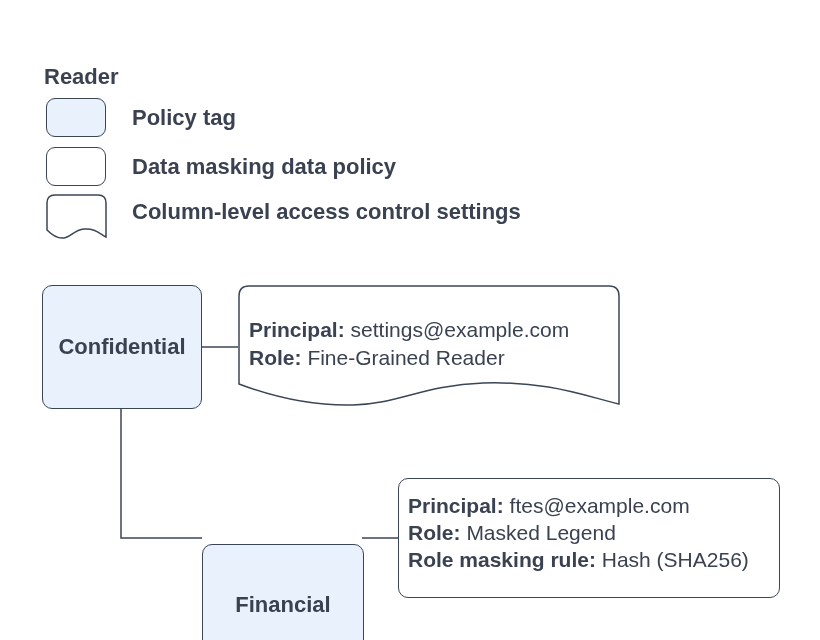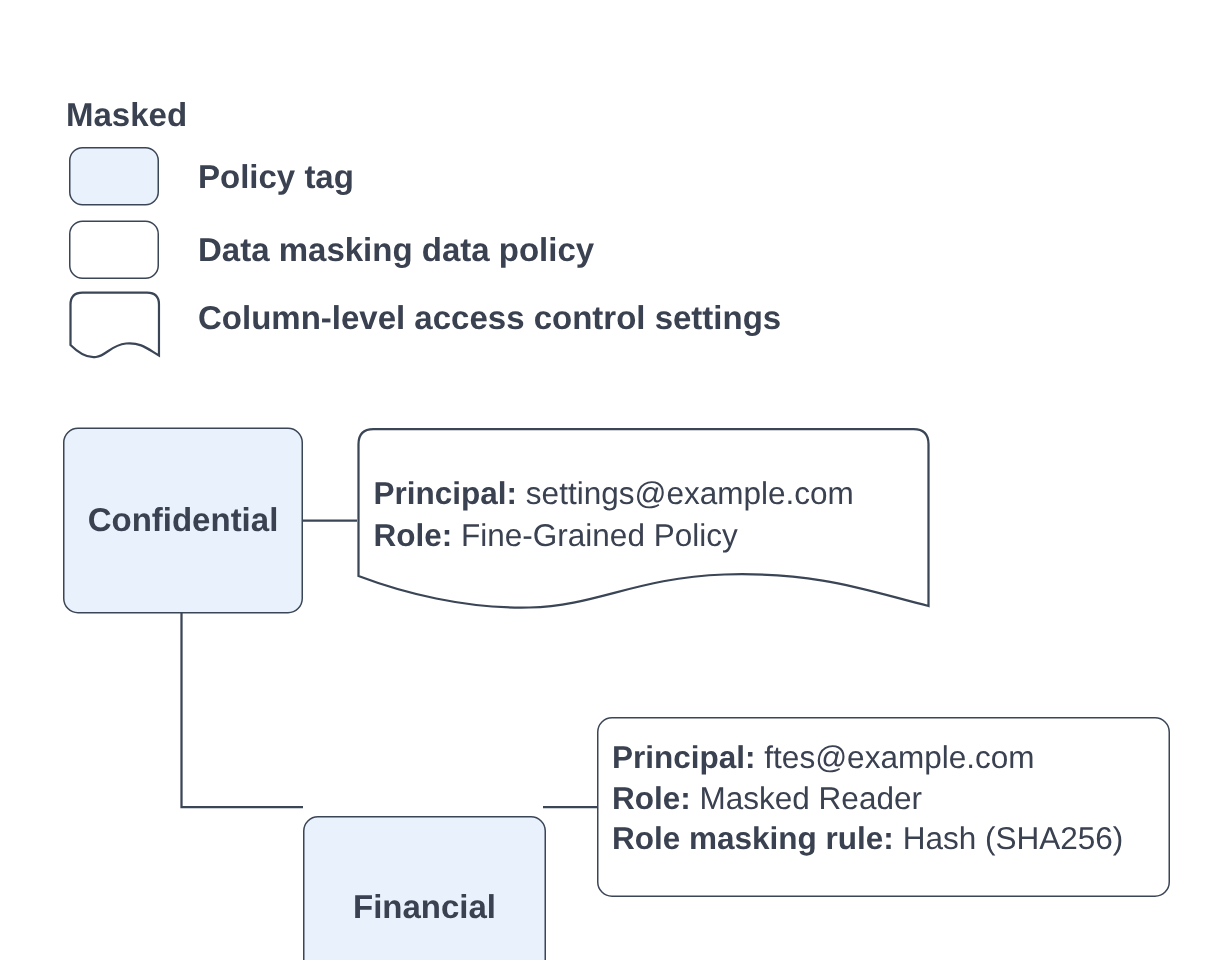--- a/index.html
+++ b/index.html
@@ -57,21 +57,21 @@
 <body>
 
 <div class="canvas">
 
   <svg class="connectors" viewBox="0 0 820 640">
     <path d="M200,347 H238"></path>
     <path d="M121,407 V538 H202"></path>
     <path d="M362,538 H398"></path>
   </svg>
 
-  <div class="legend-title">Masked</div>
+  <div class="legend-title">Reader</div>
 
   <div class="swatch blue swatch-1"></div>
   <div class="legend-label l1">Policy tag</div>
 
   <div class="swatch swatch-2"></div>
   <div class="legend-label l2">Data masking data policy</div>
 
   <svg class="doc-swatch" viewBox="0 0 61 46">
     <path d="M 1 36 L 1 9 Q 1 1 9 1 L 52 1 Q 60 1 60 9 L 60 43 C 53 39 48 34 38 35 C 28 36 25 43 18 44 C 11 45 5 40 1 36 Z"></path>
   </svg>
@@ -82,34 +82,34 @@
   </div>
 
   <svg class="doc-shape" viewBox="0 0 382 124">
     <path d="M 1 99 L 1 11 Q 1 1 11 1 L 371 1 Q 381 1 381 11 L 381 119 C 344 110 308 96 245 98 C 186 100 160 119 115 120 C 72 121 30 110 1 99 Z"></path>
   </svg>
   <div class="doc-text">
     <div>
       <span class="field-label">Principal:</span><span class="field-value">settings@example.com</span>
     </div>
     <div>
-      <span class="field-label">Role:</span><span class="field-value">Fine-Grained Policy</span>
+      <span class="field-label">Role:</span><span class="field-value">Fine-Grained Reader</span>
     </div>
   </div>
 
   <div class="node node-financial">
     <span>Financial</span>
   </div>
 
   <div class="policy-rect"></div>
   <div class="rect-text">
     <div>
       <span class="field-label">Principal:</span><span class="field-value">ftes@example.com</span>
     </div>
     <div>
-      <span class="field-label">Role:</span><span class="field-value">Masked Reader</span>
+      <span class="field-label">Role:</span><span class="field-value">Masked Legend</span>
     </div>
     <div>
       <span class="field-label">Role masking rule:</span><span class="field-value">Hash (SHA256)</span>
     </div>
   </div>
 
 </div>
 
 </body></html>

